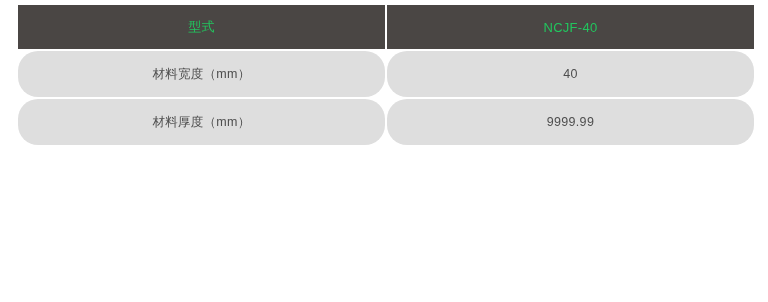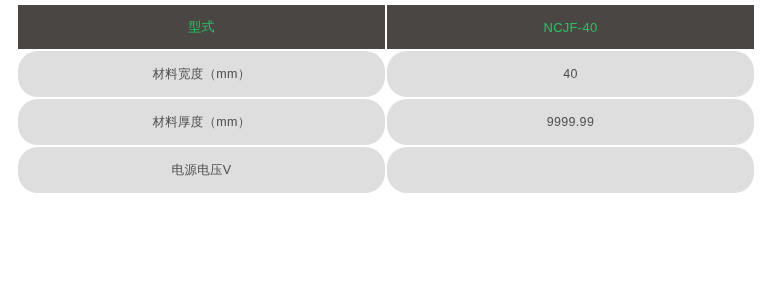--- a/index.html
+++ b/index.html
@@ -86,19 +86,15 @@
     </thead>
     <tbody>
       <tr class="row-light">
         <td class="cell-label">材料宽度（mm）</td>
         <td class="cell-value">40</td>
       </tr>
       <tr class="row-light">
         <td class="cell-label">材料厚度（mm）</td>
         <td class="cell-value">9999.99</td>
       </tr>
-      <tr class="row-light">
-        <td class="cell-label">电源电压V</td>
-        <td class="cell-value"></td>
-      </tr>
     </tbody>
   </table>
 </div>
 
 </body></html>

